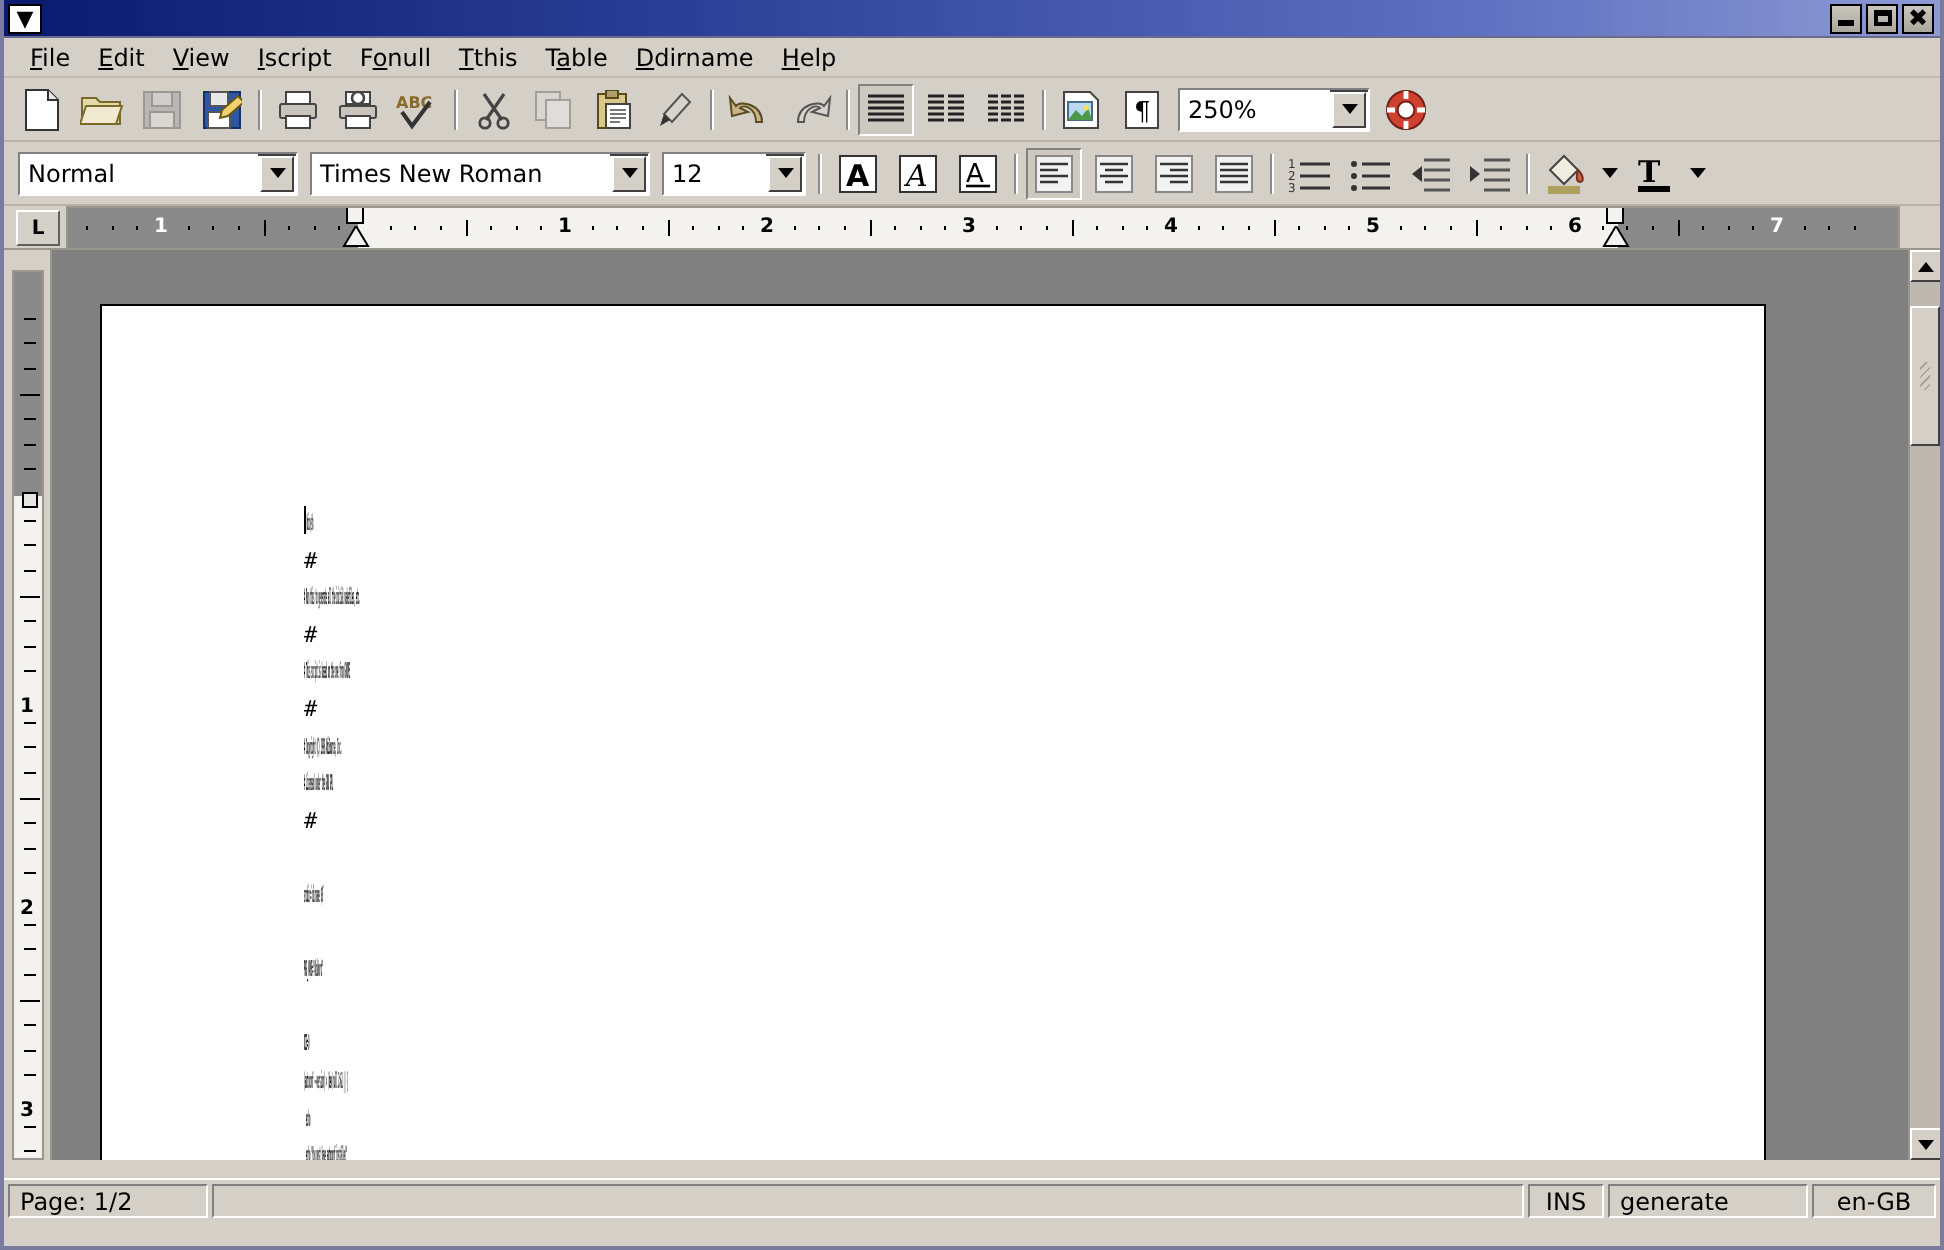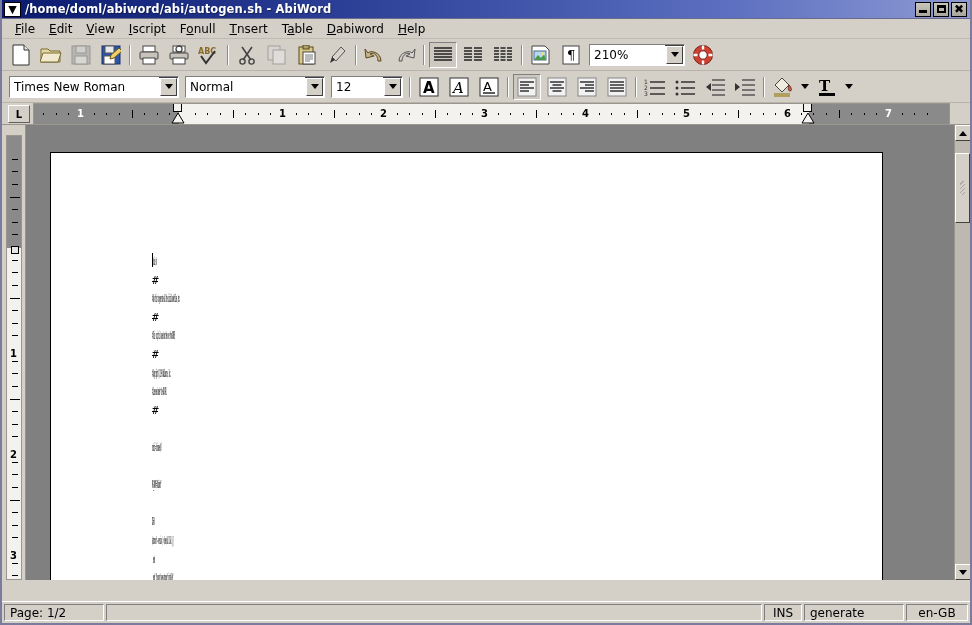--- a/index.html
+++ b/index.html
@@ -234,21 +234,21 @@
   }
   .sb-grip {
     position: absolute; left: 4px; right: 4px; top: 50%; margin-top: -7px; height: 14px;
     background: repeating-linear-gradient(135deg,#d4d0c8 0 2px,#a9a59d 2px 3px);
   }
   .tri-up { width:0;height:0;border-left:4px solid transparent;border-right:4px solid transparent;border-bottom:5px solid #000; }
   .tri-dn { width:0;height:0;border-left:4px solid transparent;border-right:4px solid transparent;border-top:5px solid #000; }
 
   
   #statusbar {
-    position: absolute; left: 0; right: 0; bottom: 0;
+    position: absolute; left: 0; right: 0; bottom: 12px;
     height: 22px;
     background: #d4d0c8;
     display: flex; align-items: stretch;
     border-top: 1px solid #fff;
     padding: 2px;
   }
   .sb-cell {
     background: #d4d0c8;
     border: 1px solid #808080;
     border-right-color: #fff; border-bottom-color: #fff;
@@ -262,44 +262,43 @@
   .sb-cell.fmt { width: 100px; }
   .sb-cell.lang { width: 62px; justify-content: center; margin-right: 0; }
 </style>
 </head>
 <body>
 
 <div id="app">
 
   <div id="titlebar">
     <div class="tb-icon">▼</div>
-    <div class="tb-title">/home/doml/abiword/abi/autogen.sh - AbiWord</div>
     <div class="tb-fill"></div>
     <div class="tb-buttons">
       <div class="tb-btn">
           <span class="gl-min"></span>
         </div>
       <div class="tb-btn">
           <span class="gl-max"></span>
         </div>
       <div class="tb-btn">
           <span class="gl-close">✖</span>
         </div>
     </div>
   </div>
 
   <div id="menubar">
     <div class="menu-item"><u>F</u><span>ile</span></div>
     <div class="menu-item"><u>E</u><span>dit</span></div>
     <div class="menu-item"><u>V</u><span>iew</span></div>
     <div class="menu-item"><u>I</u><span>script</span></div>
     <div class="menu-item">F<u>o</u><span>null</span></div>
-    <div class="menu-item"><u>T</u><span>nsert</span></div>
+    <div class="menu-item"><u>T</u><span>this</span></div>
     <div class="menu-item">T<u>a</u><span>ble</span></div>
-    <div class="menu-item"><u>D</u><span>abiword</span></div>
+    <div class="menu-item"><u>D</u><span>dirname</span></div>
     <div class="menu-item"><u>H</u><span>elp</span></div>
   </div>
 
   <div class="toolbar" id="toolbar-standard">
 
     <div class="tbtn">
       <svg width="20" height="22" viewBox="0 0 20 22">
         <path d="M2 1 h11 l5 5 v15 h-16 z" fill="#fff" stroke="#333" stroke-width="1"></path>
         <path d="M13 1 v5 h5" fill="#e8e8e8" stroke="#333" stroke-width="1"></path>
       </svg>
@@ -440,47 +439,47 @@
     </div>
 
     <div class="tbtn">
       <svg width="18" height="20" viewBox="0 0 18 20">
         <rect x="1" y="1" width="16" height="18" fill="#fff" stroke="#444"></rect>
         <text x="5" y="15" font-size="13" font-family="DejaVu Serif" fill="#000">¶</text>
       </svg>
     </div>
 
     <div class="combo" style="width:96px;">
-      <div class="combo-val">210%</div>
+      <div class="combo-val">250%</div>
       <div class="combo-arrow">
           <span class="arrow-dn"></span>
         </div>
     </div>
 
     <div class="tbtn">
       <svg width="22" height="22" viewBox="0 0 22 22">
         <circle cx="11" cy="11" r="9.5" fill="#d04030" stroke="#702015" stroke-width="1"></circle>
         <circle cx="11" cy="11" r="4.2" fill="#fff" stroke="#702015" stroke-width="1"></circle>
         <path d="M11 1.5 v4 M11 16.5 v4 M1.5 11 h4 M16.5 11 h4" stroke="#fff" stroke-width="2.4"></path>
       </svg>
     </div>
 
   </div>
 
   <div class="toolbar" id="toolbar-format">
 
+    <div class="combo" style="width:140px;">
+      <div class="combo-val">Normal</div>
+      <div class="combo-arrow">
+          <span class="arrow-dn"></span>
+        </div>
+    </div>
+
     <div class="combo" style="width:170px;">
       <div class="combo-val">Times New Roman</div>
-      <div class="combo-arrow">
-          <span class="arrow-dn"></span>
-        </div>
-    </div>
-
-    <div class="combo" style="width:140px;">
-      <div class="combo-val">Normal</div>
       <div class="combo-arrow">
           <span class="arrow-dn"></span>
         </div>
     </div>
 
     <div class="combo" style="width:72px;">
       <div class="combo-val">12</div>
       <div class="combo-arrow">
           <span class="arrow-dn"></span>
         </div>

